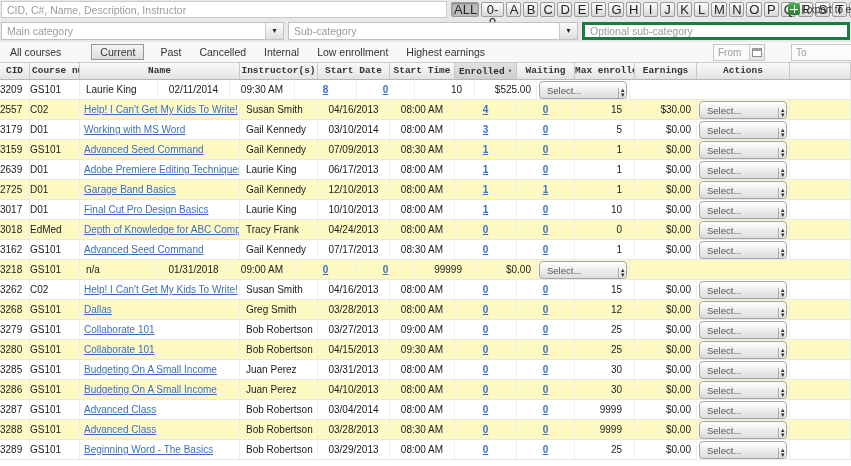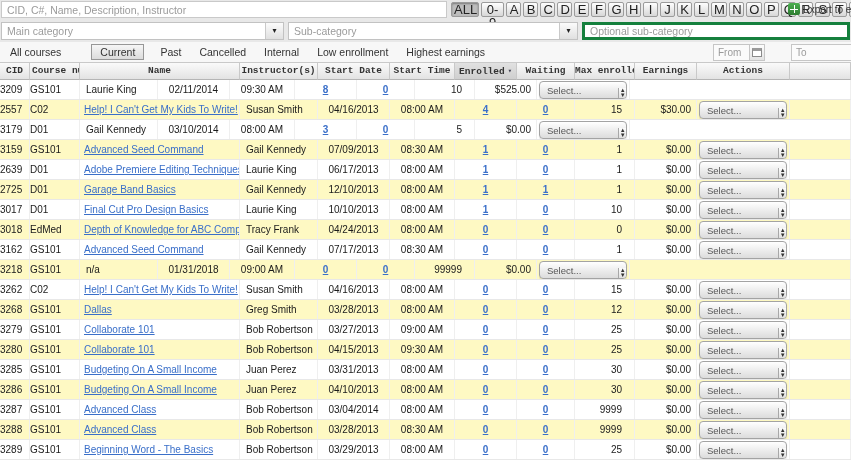--- a/index.html
+++ b/index.html
@@ -206,20 +206,21 @@
               <span>▲</span>
               <span>▼</span>
             </span>
           </div>
         </div>
         <div class="bcell col-11"></div>
       </div>
       <div class="trow">
         <div class="bcell col-0 cid">3179</div>
         <div class="bcell col-1 cnum">D01</div>
+        <div class="bcell col-2 namec"><a href="#">Working with MS Word</a></div>
         <div class="bcell col-3 instr">Gail Kennedy</div>
         <div class="bcell col-4 datec">03/10/2014</div>
         <div class="bcell col-5 timec">08:00 AM</div>
         <div class="bcell col-6 numc"><a href="#">3</a></div>
         <div class="bcell col-7 numc"><a href="#">0</a></div>
         <div class="bcell col-8 maxc">5</div>
         <div class="bcell col-9 earnc">$0.00</div>
         <div class="bcell col-10 actions">
           <div class="macselect">
             <span class="msl">Select...</span>

